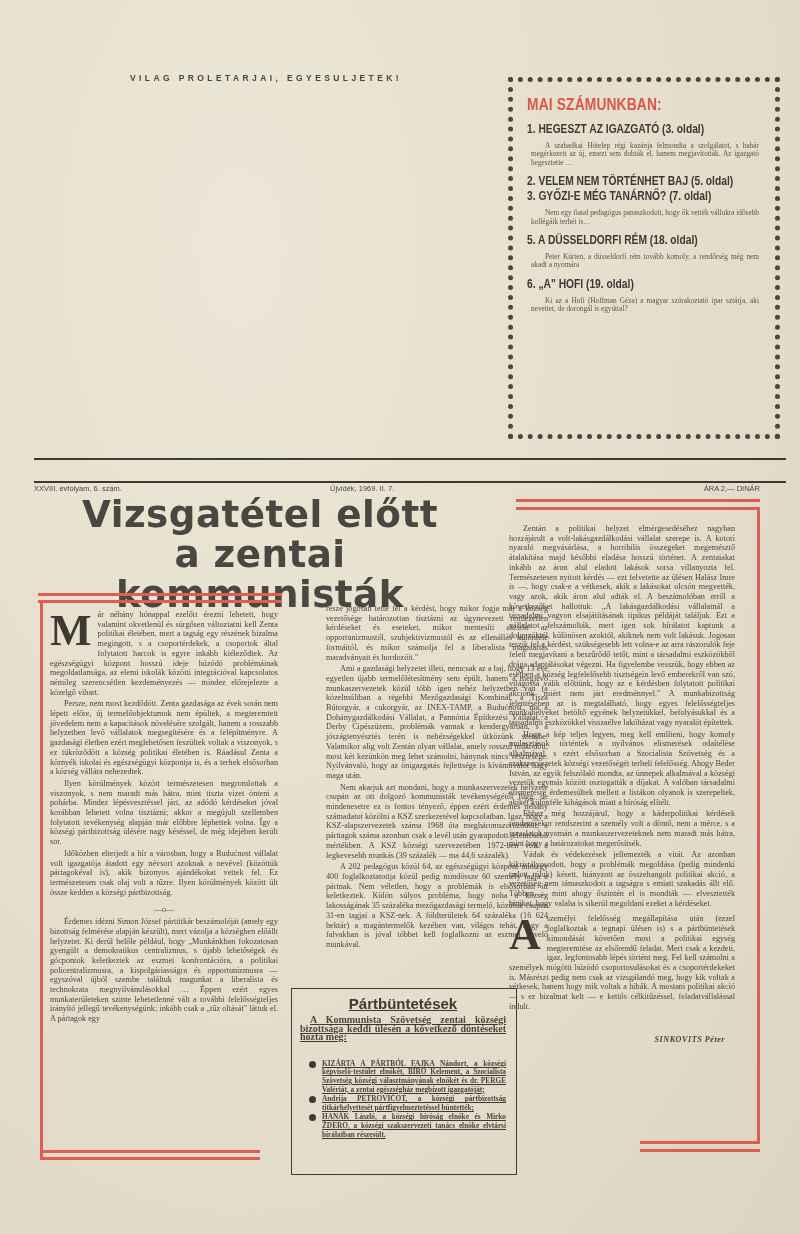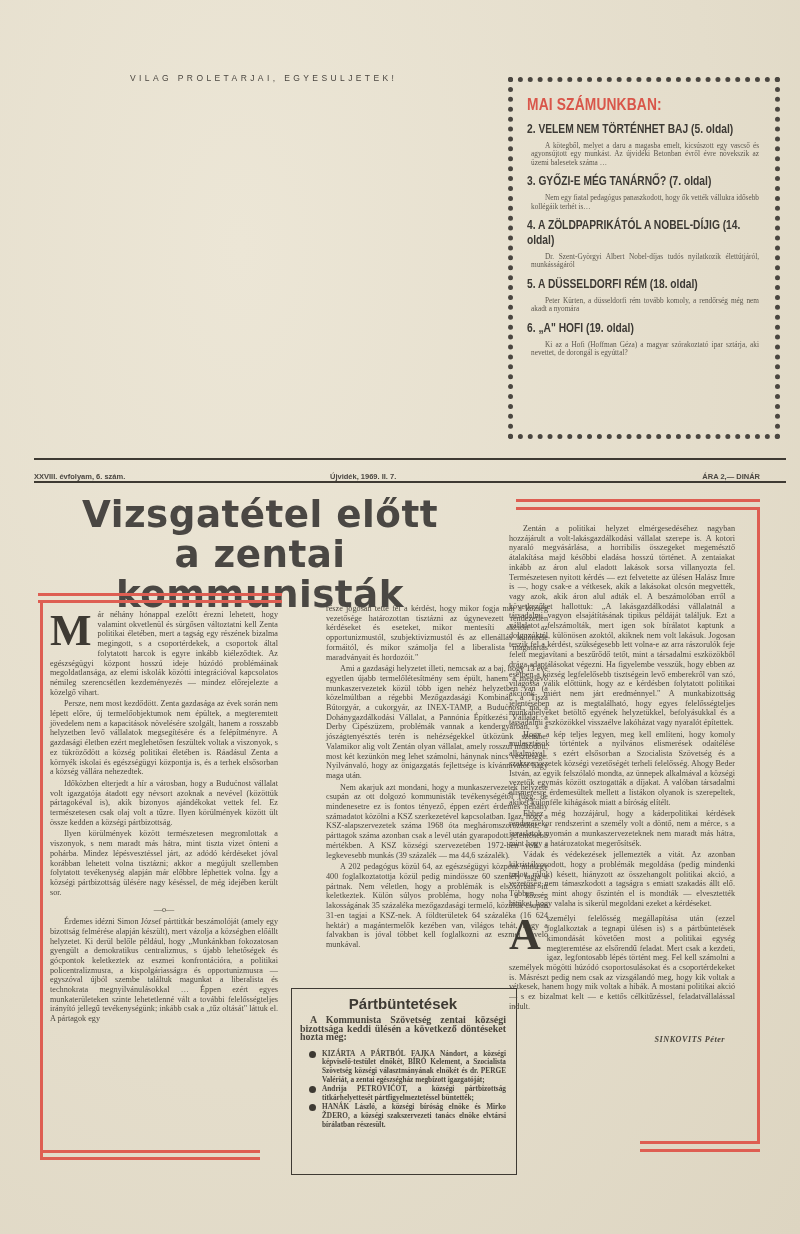--- a/index.html
+++ b/index.html
@@ -14,21 +14,21 @@
   .page {
     position: relative;
     width: 800px;
     height: 1234px;
     background: radial-gradient(ellipse at 30% 20%, #ece6d6 0%, #e4ddcb 60%, #ddd5c1 100%);
   }
   .motto {
     position: absolute;
     left: 130px; top: 73px;
     font-family: "Liberation Sans", sans-serif;
-    font-weight: normal;
+    font-weight: bold;
     font-size: 8.5px;
     letter-spacing: 3.4px;
     color: #4a4640;
   }
   .masthead {
     position: absolute;
     left: 38px; top: 100px;
     width: 465px; height: 350px;
   }
   .masthead svg { width: 100%; height: 100%; }
@@ -67,23 +67,23 @@
     line-height: 8.4px;
     color: #5a554c;
     text-align: justify;
     text-indent: 14px;
     margin: 5px 0 7px 0;
     padding-left: 4px;
   }
 
   .rule { position: absolute; background: #3e3a33; }
   .issue-line {
-    position: absolute; top: 472px;
-    font-family: "Liberation Sans", sans-serif;
-    font-weight: bold;
+    position: absolute; top: 484px;
+    font-family: "Liberation Sans", sans-serif;
+    font-weight: normal;
     font-size: 7.5px;
     color: #4a4640;
   }
 
   
   .headline {
     position: absolute;
     left: 50px; top: 494px;
     width: 420px;
     font-family: "DejaVu Sans", sans-serif;
@@ -118,34 +118,35 @@
   }
   .sep { text-align: center; margin: 8px 0; text-indent: 0 !important; }
   .sign { text-align: right; font-style: italic; font-weight: bold; margin-top: 24px; padding-right: 10px; letter-spacing: 0.5px; }
 
   .partbox {
     position: absolute;
     left: 291px; top: 988px;
     width: 226px; height: 187px;
     border: 1.5px solid #3e3a33;
     padding: 6px 10px 6px 8px;
+    text-decoration: underline;
   }
   .partbox h4 {
     font-family: "Liberation Sans", sans-serif;
     font-weight: bold;
     font-size: 15px;
     text-align: center;
     color: #3e3a33;
     margin-bottom: 4px;
   }
   .partbox .intro {
     font-size: 10px; line-height: 8.6px; font-weight: bold;
     text-align: justify; text-indent: 10px; color: #4a463e;
   }
-  .partbox ul { list-style: none; margin-top: 8px; }
+  .partbox ul { list-style: none; margin-top: 18px; }
   .partbox li {
     position: relative;
     font-size: 7.3px; line-height: 8.6px; font-weight: bold;
     padding-left: 22px; text-align: justify; color: #4a463e;
     margin-bottom: 1px;
   }
   .partbox li .bullet {
     position: absolute; left: 9px; top: 1px;
     width: 7px; height: 7px; border-radius: 50%;
     background: #3e3a33;
@@ -155,30 +156,29 @@
 <body>
 
 <div class="page">
 
   <div class="motto">VILAG PROLETARJAI, EGYESULJETEK!</div>
 
 
   <div class="contents">
     <h3>MAI SZÁMUNKBAN:</h3>
     <div>
+      <div class="item-title">1. HEGESZT AZ IGAZGATÓ (3. oldal)</div>
+      <div class="item-blurb">A szabadkai Hótelep régi kazánja felmondta a szolgálatot, s habár megérkezett az új, emezt sem dobták el, hanem megjavították. Az igazgató hegesztette …</div>
+    </div>
+    <div>
       <div class="item-title">2. VELEM NEM TÖRTÉNHET BAJ (5. oldal)</div>
-      <div class="item-blurb">A kötegből, melyet a daru a magasba emelt, kicsúszott egy vascső és agyonsújtott egy munkást. Az újvidéki Betonban évről évre növekszik az üzemi balesetek száma …</div>
     </div>
     <div>
       <div class="item-title">3. GYŐZI-E MÉG TANÁRNŐ? (7. oldal)</div>
       <div class="item-blurb">Nem egy fiatal pedagógus panaszkodott, hogy ők vették vállukra idősebb kollégáik terhét is…</div>
-    </div>
-    <div>
-      <div class="item-title wrap">4. A ZÖLDPAPRIKÁTÓL A NOBEL-DÍJIG (14. oldal)</div>
-      <div class="item-blurb">Dr. Szent-Györgyi Albert Nobel-díjas tudós nyilatkozik élettútjáról, munkásságáról</div>
     </div>
     <div>
       <div class="item-title">5. A DÜSSELDORFI RÉM (18. oldal)</div>
       <div class="item-blurb">Peter Kürten, a düsseldorfi rém tovább komoly, a rendőrség még nem akadt a nyomára</div>
     </div>
     <div>
       <div class="item-title">6. „A" HOFI (19. oldal)</div>
       <div class="item-blurb">Ki az a Hofi (Hoffman Géza) a magyar szórakoztató ipar sztárja, aki nevettet, de dorongál is egyúttal?</div>
     </div>
   </div>
@@ -202,22 +202,22 @@
 
   <div class="red" style="left:516px; top:499px; width:244px; height:3px;"></div>
   <div class="red" style="left:516px; top:507px; width:244px; height:3px;"></div>
   <div class="red" style="left:757px; top:507px; width:3px; height:637px;"></div>
   <div class="red" style="left:640px; top:1141px; width:120px; height:3px;"></div>
   <div class="red" style="left:640px; top:1149px; width:120px; height:3px;"></div>
 
   <div class="col" style="left:50px; top:610px; width:228px;">
     <p class="noind"><span class="dropcap">M</span><span>ár néhány hónappal ezelőtt érezni lehetett, hogy valamint okvetlenül és sürgősen változtatni kell Zenta politikai életében, mert a tagság egy részének bizalma megingott, s a csoportérdekek, a csoportok által folytatott harcok is egyre inkább kiéleződtek. Az egészségügyi központ hosszú ideje húzódó problémáinak megoldatlansága, az elemi iskolák közötti integrációval kapcsolatos némileg szerencsétlen kezdeményezés — mindez előrejelezte a közelgő vihart.</span></p>
     <p>Persze, nem most kezdődött. Zenta gazdasága az évek során nem lépett előre, új termelőobjektumok nem épültek, a megteremtett jövedelem nem a kapacitások növelésére szolgált, hanem a rosszabb helyzetben levő vállalatok megsegítésére és a felépítményre. A gazdasági életben ezért meglehetősen feszültek voltak a viszonyok, s ez tükröződött a község politikai életében is. Ráadásul Zenta a környék iskolai és egészségügyi központja is, és a terhek elsősorban a község vállára nehezedtek.</p>
+    <p>Ilyen körülmények között természetesen megromlottak a viszonyok, s nem maradt más hátra, mint tiszta vizet önteni a pohárba. Mindez lépésvesztéssel járt, az adódó kérdéseket jóval korábban lehetett volna tisztázni; akkor a megújult szellemben folytatott tevékenység alapján már előbbre léphettek volna. Így a községi pártbizottság ülésére nagy késéssel, de még idejében került sor.</p>
     <p>Időközben elterjedt a hír a városban, hogy a Budućnost vállalat volt igazgatója átadott egy névsort azoknak a nevével (közöttük pártagokéval is), akik bizonyos ajándékokat vettek fel. Ez természetesen csak olaj volt a tűzre. Ilyen körülmények között ült össze kedden a községi pártbizottság.</p>
-    <p>Ilyen körülmények között természetesen megromlottak a viszonyok, s nem maradt más hátra, mint tiszta vizet önteni a pohárba. Mindez lépésvesztéssel járt, az adódó kérdéseket jóval korábban lehetett volna tisztázni; akkor a megújult szellemben folytatott tevékenység alapján már előbbre léphettek volna. Így a községi pártbizottság ülésére nagy késéssel, de még idejében került sor.</p>
     <p class="sep">—o—</p>
     <p>Érdemes idézni Simon József párttitkár beszámolóját (amely egy bizottság felmérése alapján készült), mert vázolja a községben előállt helyzetet. Ki derül belőle például, hogy „Munkánkban fokozatosan gyengült a demokratikus centralizmus, s újabb lehetőségek és gócpontok keletkeztek az eszmei konfrontációra, a politikai policentralizmusra, a kispolgáriasságra és opportunizmusra — egyszóval újból szembe találtuk magunkat a liberalista és technokrata megnyilvánulásokkal … Éppen ezért egyes munkaterületeken szinte lehetetlenné vált a további felelősségteljes irányító jellegű tevékenységünk; inkább csak a „tűz oltását" láttuk el. A pártagok egy</p>
   </div>
 
   <div class="col" style="left:288px; top:604px; width:222px;margin-left:38px;">
     <p class="noind">része jogosan tette fel a kérdést, hogy mikor fogja már a község vezetősége határozottan tisztázni az úgynevezett rendezetlen kérdéseket és eseteket, mikor mentesíti akcióit az opportunizmustól, szubjektivizmustól és az ellenállás különféle formáitól, és mikor számolja fel a liberalista magatartás maradványait és hordozóit."</p>
     <p>Ami a gazdasági helyzetet illeti, nemcsak az a baj, hogy 13 éve egyetlen újabb termelőlétesítmény sem épült, hanem a meglevő munkaszervezetek közül több igen nehéz helyzetben van (a közelmúltban a régebbi Mezőgazdasági Kombinát, a Tisza Bútorgyár, a cukorgyár, az INEX-TAMP, a Budućnost, ma a Dohánygazdálkodási Vállalat, a Pannónia Építkezési Vállalat, a Derby Cipészüzem, problémák vannak a kendergyárban, s a jószágtenyésztés terén is nehézségekkel ütközünk szembe. Valamikor alig volt Zentán olyan vállalat, amely rosszul működött, most két kezünkön meg lehet számolni, hánynak nincs veszteségе. Nyilvánvaló, hogy az önigazgatás fejlettsége is kívánnivalót hagy maga után.</p>
     <p>Nem akarjuk azt mondani, hogy a munkaszervezetek helyzete csupán az ott dolgozó kommunisták tevékenységétől függ, de mindenesetre ez is fontos tényező, éppen ezért érdemes néhány számadatot közölni a KSZ szerkezetével kapcsolatban. Igaz, hogy a KSZ-alapszervezetek száma 1968 óta megháromszorozódott, a párttagok száma azonban csak a levél után gyarapodott jelentősebb mértékben. A KSZ községi szervezetében 1972-ben volt a legkevesebb munkás (39 százalék — ma 44,6 százalék).</p>
     <p>A 202 pedagógus közül 64, az egészségügyi központ mintegy 400 foglalkoztatottja közül pedig mindössze 60 személy tagja a pártnak. Nem véletlen, hogy a problémák is elsősorban itt keletkeztek. Külön súlyos probléma, hogy noha a község lakosságának 35 százaléka mezőgazdasági termelő, közülük csupán 31-en tagjai a KSZ-nek. A földterületek 64 százaléka (16 624 hektár) a magántermelők kezében van, világos tehát, hogy a falvakban is jóval többet kell foglalkozni az eszmei nevelő munkával.</p>
   </div>

